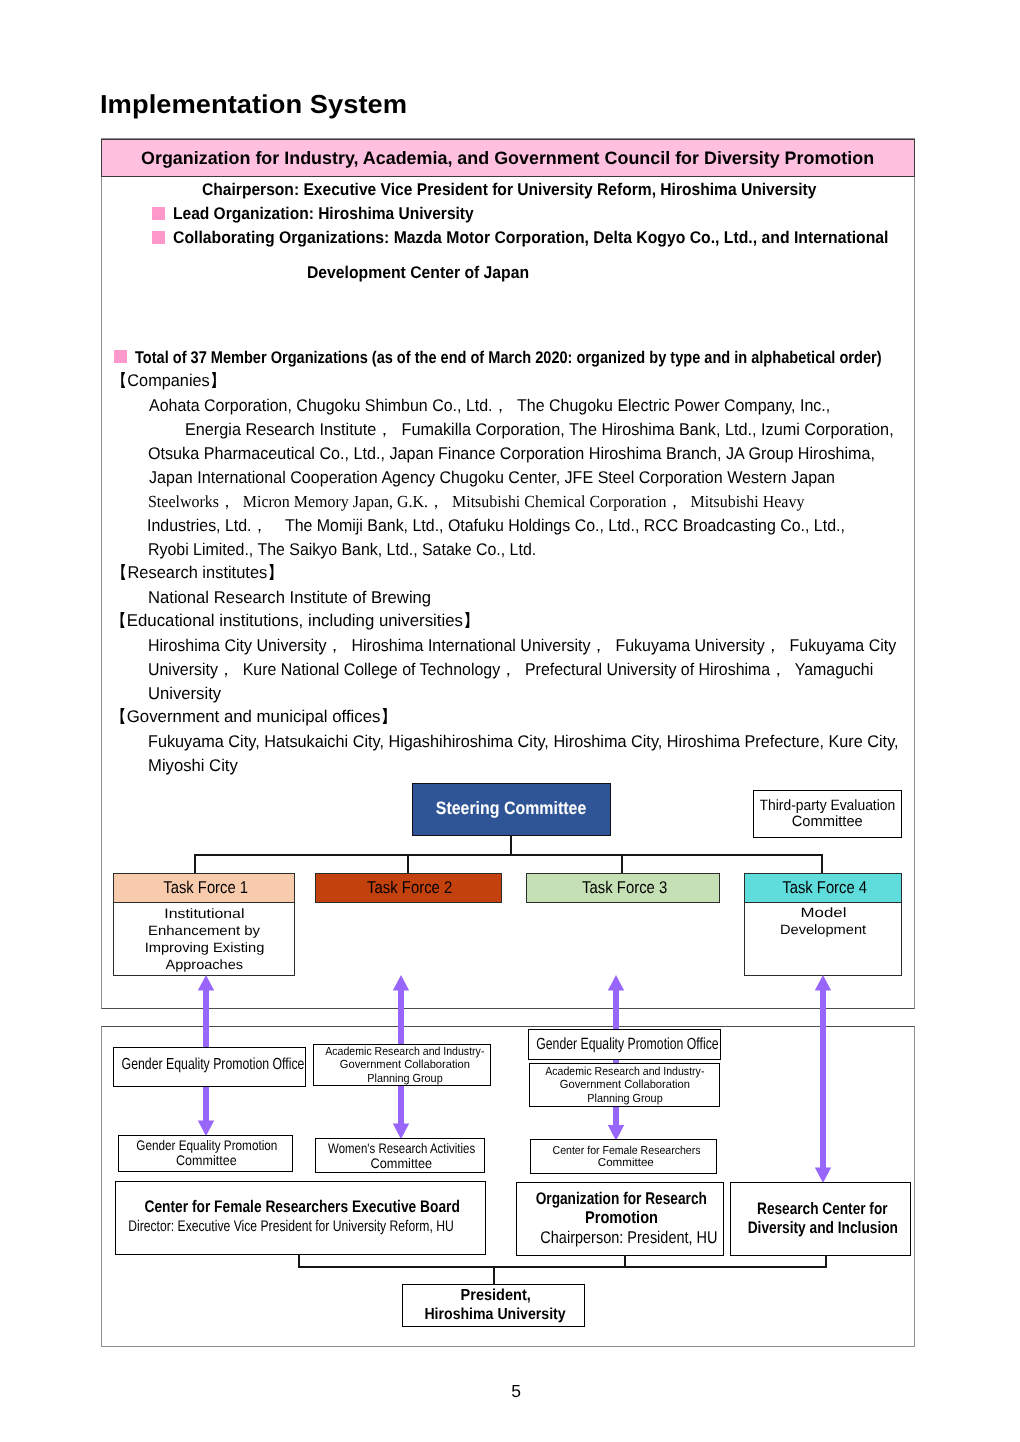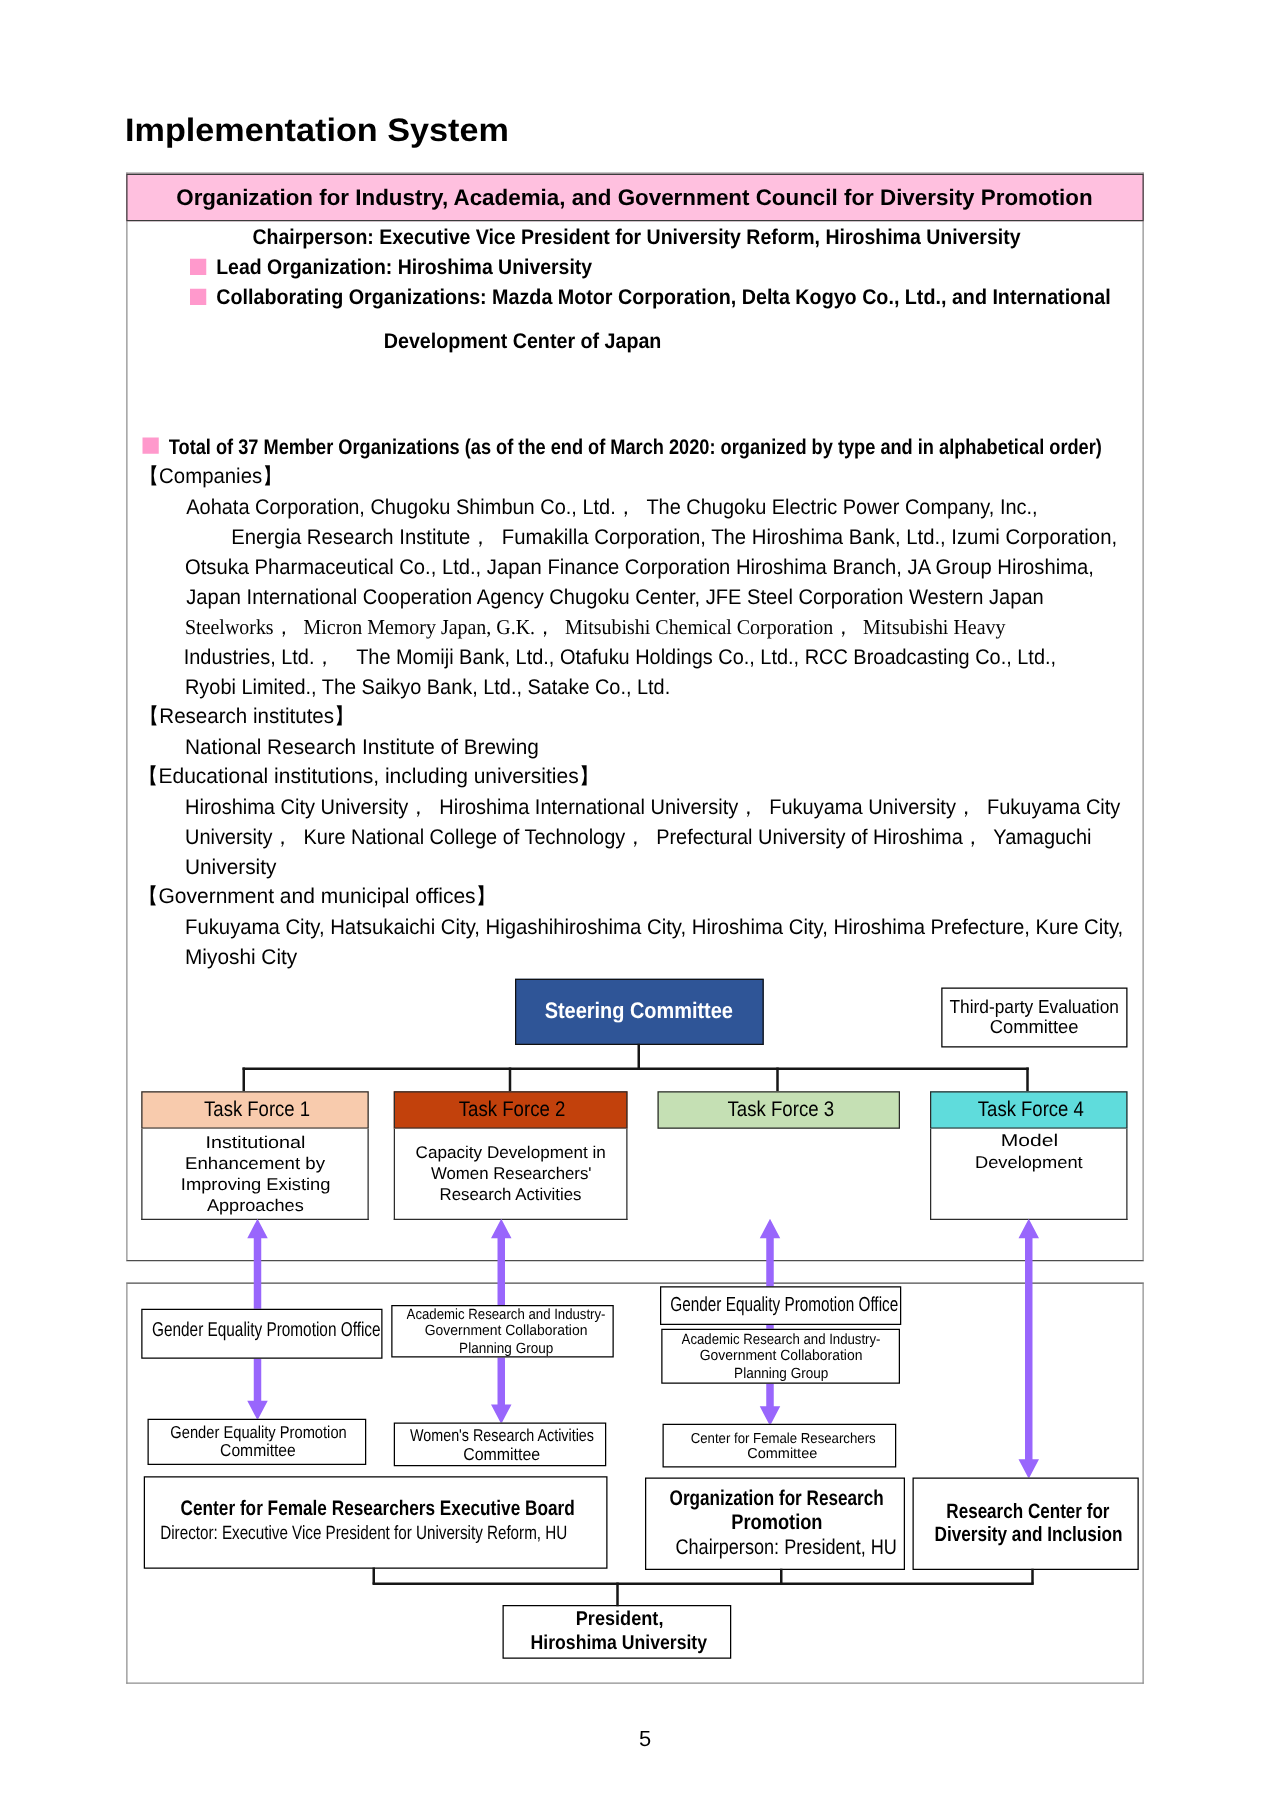--- a/index.html
+++ b/index.html
@@ -83,25 +83,20 @@
     </div>
 <div class="tfbody" style="left:109.1px;top:902.7px;width:182.1px;height:73px;justify-content:center;padding-top:0px;">
       <span class="fit" style="font-size: 13.6px; line-height: 17.1px; transform: scaleX(1.16424) translateZ(0px);">Institutional</span>
       <span class="fit" style="font-size: 13.6px; line-height: 17.1px; transform: scaleX(1.09702) translateZ(0px);">Enhancement by</span>
       <span class="fit" style="font-size: 13.6px; line-height: 17.1px; transform: scaleX(1.07795) translateZ(0px);">Improving Existing</span>
       <span class="fit" style="font-size: 13.6px; line-height: 17.1px; transform: scaleX(1.06804) translateZ(0px);">Approaches</span>
     </div>
 <div class="tfhdr" style="left:311.4px;top:872.7px;width:186.3px;height:30px;background:#c2410c;">
       <span class="fit" style="font-size: 17px; transform: scaleX(0.876249) translateZ(0px);">Task Force 2</span>
     </div>
-<div class="tfbody" style="left:311.4px;top:902.7px;width:186.3px;height:73px;justify-content:center;padding-top:0px;">
-      <span class="fit" style="font-size: 13.6px; line-height: 17.1px; transform: scaleX(1.00672) translateZ(0px);">Capacity Development in</span>
-      <span class="fit" style="font-size: 13.6px; line-height: 17.1px; transform: scaleX(0.987686) translateZ(0px);">Women Researchers'</span>
-      <span class="fit" style="font-size: 13.6px; line-height: 17.1px; transform: scaleX(0.988473) translateZ(0px);">Research Activities</span>
-    </div>
 <div class="tfhdr" style="left:522.4px;top:872.7px;width:193.6px;height:30px;background:#C5E0B4;">
       <span class="fit" style="font-size: 17px; transform: scaleX(0.876249) translateZ(0px);">Task Force 3</span>
     </div>
 <div class="tfhdr" style="left:740.0px;top:872.7px;width:158.3px;height:30px;background:#5FDCDC;">
       <span class="fit" style="font-size: 17px; transform: scaleX(0.871111) translateZ(0px);">Task Force 4</span>
     </div>
 <div class="tfbody" style="left:740.0px;top:902.7px;width:158.3px;height:73px;justify-content:flex-start;padding-top:1px;">
       <span class="fit" style="font-size: 13.6px; line-height: 17.1px; transform: scaleX(1.24003) translateZ(0px);">Model</span>
       <span class="fit" style="font-size: 13.6px; line-height: 17.1px; transform: scaleX(1.0759) translateZ(0px);">Development</span>
     </div>

